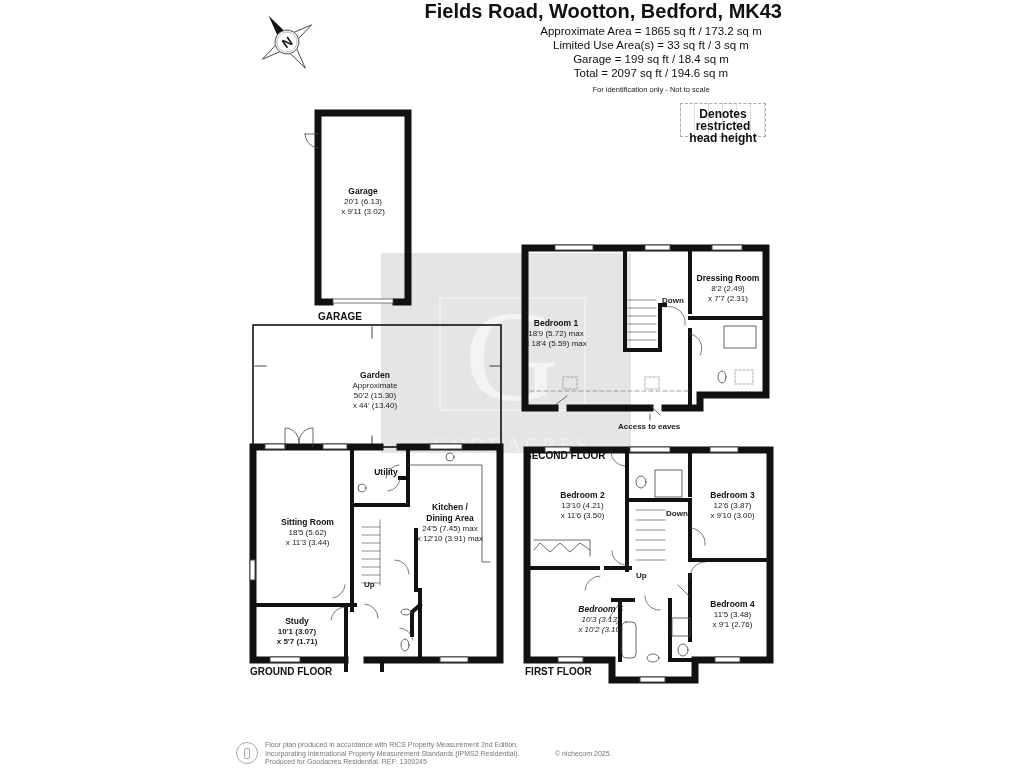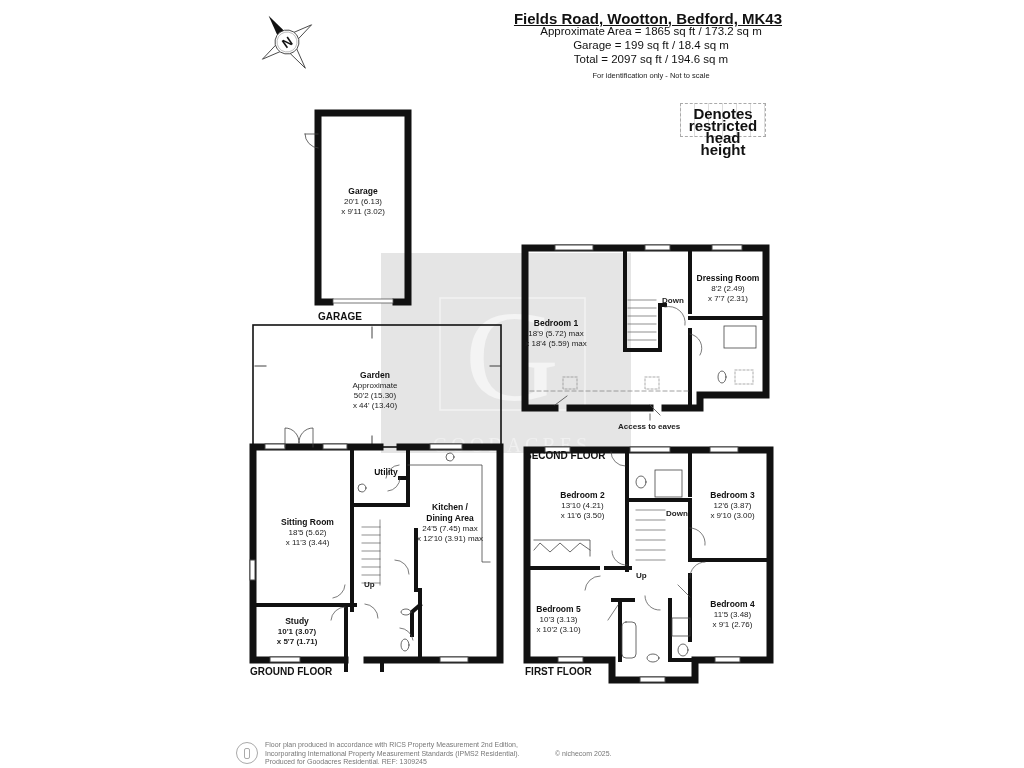--- a/index.html
+++ b/index.html
@@ -1,22 +1,22 @@
 <!DOCTYPE html>
 <html><head>
 <meta charset="utf-8">
 <style>
   html, body { margin:0; padding:0; background:#ffffff; }
   body { width:1024px; height:768px; position:relative; overflow:hidden; font-family:"Liberation Sans", sans-serif; color:#111; }
-  .title { position:absolute; left:410px; top:8px; width:372px; text-align:right; font-weight:bold; font-size:15px; line-height:22px; color:#111;text-decoration:underline; }
+  .title { position:absolute; left:410px; top:0px; width:372px; text-align:right; font-weight:bold; font-size:20px; line-height:22px; color:#111; }
   .areas { position:absolute; left:520px; top:24px; width:262px; text-align:center; font-size:11.5px; line-height:14px; color:#111; }
   .areas .note { font-size:7.5px; margin-top:3px; color:#222; }
   .legend { position:absolute; left:680px; top:103px; width:86px; height:34px; border:1px dashed #aaa;
             background-image: repeating-linear-gradient(90deg, transparent 0 13px, #ddd 13px 14px);
-            font-size:15px; font-weight:bold; text-align:center; line-height:12px; padding-top:4px; box-sizing:border-box; }
+            font-size:12px; font-weight:bold; text-align:center; line-height:12px; padding-top:4px; box-sizing:border-box; }
   svg.plan { position:absolute; left:0; top:0; }
   .lbl { position:absolute; text-align:center; font-size:8px; line-height:10px; color:#222; }
   .lbl b { font-size:8.5px; color:#111; }
   .floor { position:absolute; font-weight:bold; font-size:10px; color:#111; }
   .small { position:absolute; font-size:8px; font-weight:bold; color:#222; }
   .footer { position:absolute; left:265px; top:741px; font-size:7px; line-height:8.5px; color:#777; }
   .footer .copy { position:absolute; left:290px; top:8.5px; white-space:nowrap; }
   .footer-icon { position:absolute; left:236px; top:742px; width:20px; height:20px; border:1px solid #aaa; border-radius:50%; }
   .footer-icon::after { content:""; position:absolute; left:7px; top:5px; width:4px; height:9px; border:1px solid #aaa; border-radius:2px; }
 </style>
@@ -132,20 +132,21 @@
       <path d="M645,596 A14,14 0 0 0 660,610"></path>
       <path d="M618,605 L608,620"></path>
       <path d="M678,585 L690,597"></path>
     </g>
   </g>
 </svg>
 
 <div class="title">Fields Road, Wootton, Bedford, MK43</div>
 <div class="areas">
   <div>Approximate Area = 1865 sq ft / 173.2 sq m</div>
+  <div>Limited Use Area(s) = 33 sq ft / 3 sq m</div>
   <div>Garage = 199 sq ft / 18.4 sq m</div>
   <div>Total = 2097 sq ft / 194.6 sq m</div>
   <div class="note">For identification only - Not to scale</div>
 </div>
 <div class="legend">
   <div>Denotes restricted</div>
   <div>head height</div>
 </div>
 
 <div class="lbl" style="left:328px;top:186px;width:70px;">
@@ -206,21 +207,21 @@
 <div class="lbl" style="left:695px;top:490px;width:75px;">
   <b>Bedroom 3</b><br>
   <span>12'6 (3.87)</span><br>
   <span>x 9'10 (3.00)</span>
 </div>
 <div class="lbl" style="left:695px;top:599px;width:75px;">
   <b>Bedroom 4</b><br>
   <span>11'5 (3.48)</span><br>
   <span>x 9'1 (2.76)</span>
 </div>
-<div class="lbl" style="left:521px;top:604px;width:75px;">
+<div class="lbl" style="left:563px;top:604px;width:75px;font-style:italic;">
   <b>Bedroom 5</b><br>
   <span>10'3 (3.13)</span><br>
   <span>x 10'2 (3.10)</span>
 </div>
 <div class="small" style="left:666px;top:509px;">Down</div>
 <div class="small" style="left:636px;top:571px;">Up</div>
 <div class="floor" style="left:525px;top:666px;">FIRST FLOOR</div>
 
 <div class="footer-icon"></div>
 <div class="footer">

